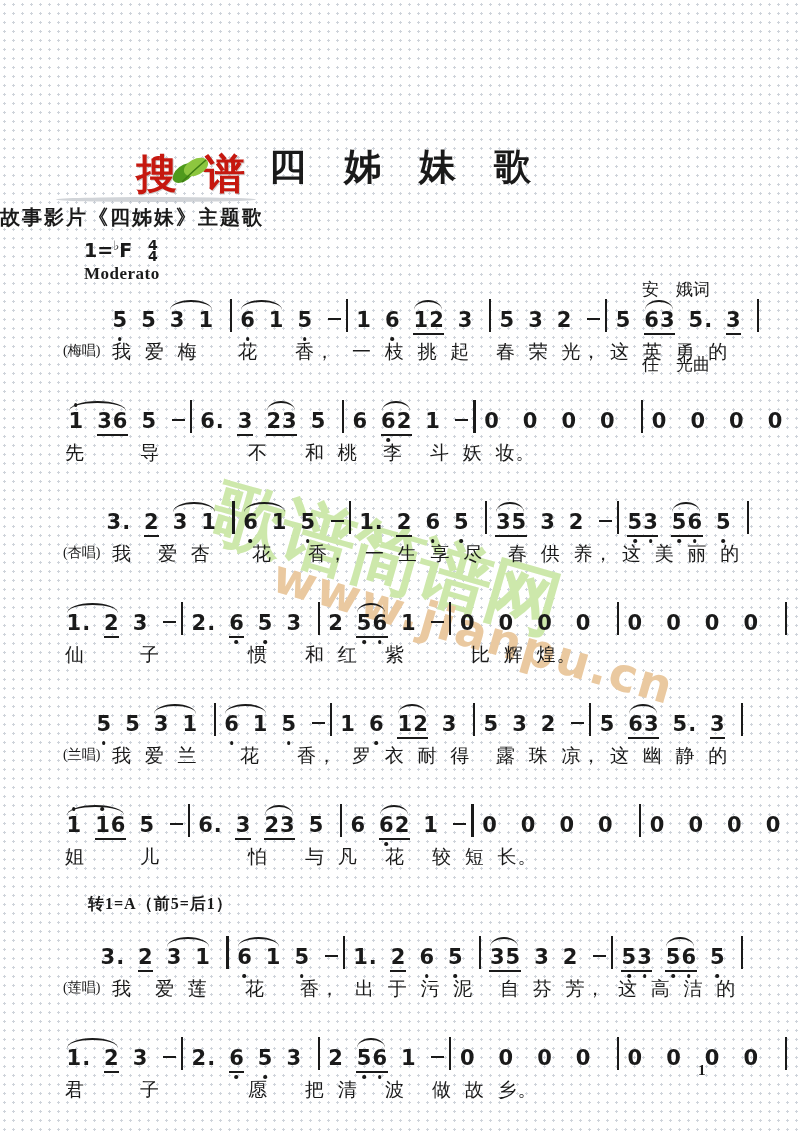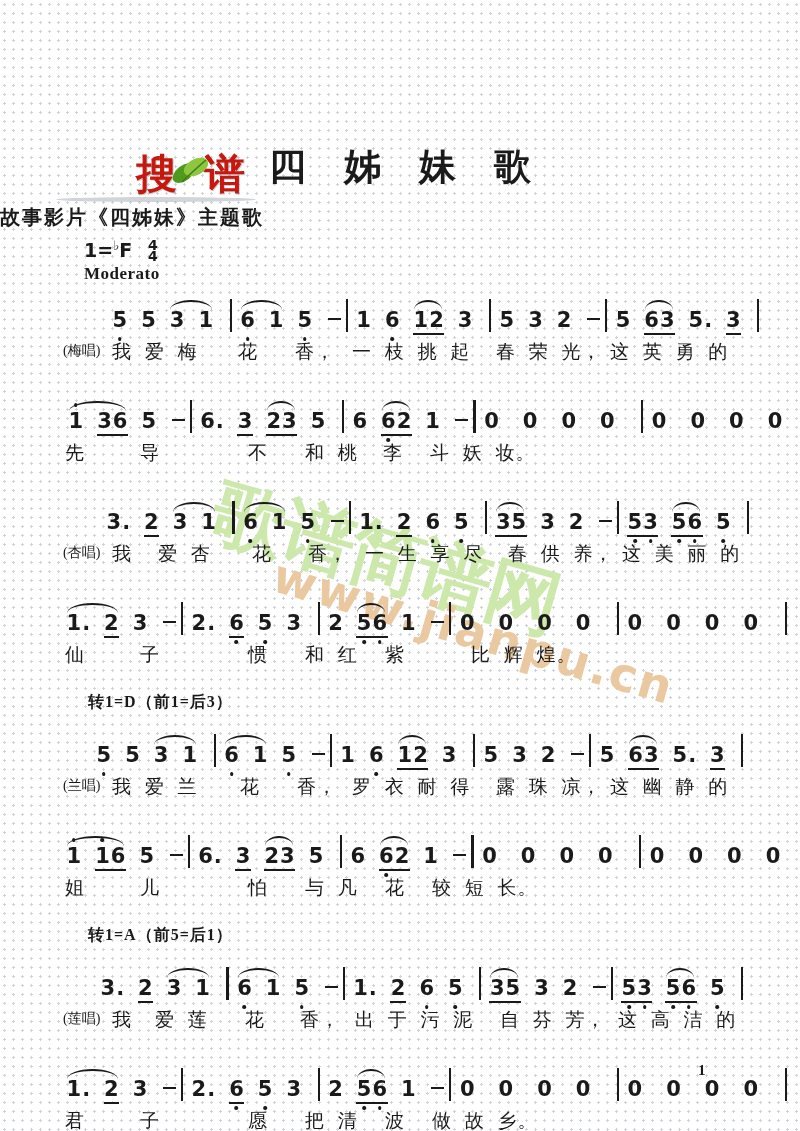--- a/index.html
+++ b/index.html
@@ -72,20 +72,24 @@
 
   <div class="keysig">
     <span>1=</span><span class="flat">♭</span><span>F</span>
     <span class="timesig">
       <div>4</div>
       <div>4</div>
     </span>
   </div>
   <div class="tempo">Moderato</div>
 
+  <div class="credits">
+    <div>安　娥词</div>
+    <div>任　光曲</div>
+  </div>
 
   <div class="wm wm-cn">歌谱简谱网</div>
   <div class="wm wm-url">www.jianpu.cn</div>
 
   <div class="score" id="score">
       <div class="system">
         <div class="notes-row" style="margin-left: 48px;"><span class="note tk"><span class="sn">5<i class="lo"></i></span></span><span class="note tk"><span class="sn">5</span></span><span class="note tk"><span class="sn">3</span></span><span class="note tk"><span class="sn">1</span></span><span class="bar tk"></span><span class="note tk"><span class="sn">6<i class="lo"></i></span></span><span class="note tk"><span class="sn">1</span></span><span class="note tk"><span class="sn">5<i class="lo"></i></span></span><span class="dash tk"></span><span class="bar tk"></span><span class="note tk"><span class="sn">1</span></span><span class="note tk"><span class="sn">6<i class="lo"></i></span></span><span class="note tk ul"><span class="sn">1</span><span class="sn">2</span></span><span class="note tk"><span class="sn">3</span></span><span class="bar tk"></span><span class="note tk"><span class="sn">5</span></span><span class="note tk"><span class="sn">3</span></span><span class="note tk"><span class="sn">2</span></span><span class="dash tk"></span><span class="bar tk"></span><span class="note tk"><span class="sn">5</span></span><span class="note tk ul"><span class="sn">6</span><span class="sn">3</span></span><span class="note tk"><span class="sn">5</span><span class="sn">.</span></span><span class="note tk ul"><span class="sn">3</span></span><span class="bar tk"></span><span class="arc" style="left: 58px; width: 42px; top: 12px;"></span><span class="arc" style="left: 129px; width: 41px; top: 12px;"></span><span class="arc" style="left: 302px; width: 28px; top: 12px;"></span><span class="arc" style="left: 533px; width: 28px; top: 12px;"></span></div>
         <div class="lyrics-row">
           <span class="lyr small" style="left: -1px;">(梅唱)</span>
           <span class="lyr" style="left: 48px;">我 爱 梅</span>
@@ -124,21 +128,20 @@
         <div class="notes-row" style="margin-left: 2px;"><span class="note tk"><span class="sn">1</span><span class="sn">.</span></span><span class="note tk ul"><span class="sn">2</span></span><span class="note tk"><span class="sn">3</span></span><span class="dash tk"></span><span class="bar tk"></span><span class="note tk"><span class="sn">2</span><span class="sn">.</span></span><span class="note tk ul"><span class="sn">6<i class="lo"></i></span></span><span class="note tk"><span class="sn">5<i class="lo"></i></span></span><span class="note tk"><span class="sn">3</span></span><span class="bar tk"></span><span class="note tk"><span class="sn">2</span></span><span class="note tk ul"><span class="sn">5<i class="lo"></i></span><span class="sn">6<i class="lo"></i></span></span><span class="note tk"><span class="sn">1</span></span><span class="dash tk"></span><span class="bar tk"></span><span class="note tk z"><span class="sn">0</span></span><span class="note tk z"><span class="sn">0</span></span><span class="note tk z"><span class="sn">0</span></span><span class="note tk z"><span class="sn">0</span></span><span class="bar tk"></span><span class="note tk z"><span class="sn">0</span></span><span class="note tk z"><span class="sn">0</span></span><span class="note tk z"><span class="sn">0</span></span><span class="note tk z"><span class="sn">0</span></span><span class="bar tk"></span><span class="arc" style="left: 1px; width: 51px; top: 12px;"></span><span class="arc" style="left: 291px; width: 28px; top: 12px;"></span></div>
         <div class="lyrics-row">
           <span class="lyr" style="left: 1px;">仙</span>
           <span class="lyr" style="left: 76px;">子</span>
           <span class="lyr" style="left: 184px;">惯</span>
           <span class="lyr" style="left: 241px;">和 红</span>
           <span class="lyr" style="left: 321px;">紫</span>
           <span class="lyr" style="left: 376px; margin-left: 31px;">比 辉 煌。</span>
         </div>
       </div>
-      <div class="annot">转1=D（前1=后3）</div>
       <div class="system">
         <div class="notes-row" style="margin-left: 32px;"><span class="note tk"><span class="sn">5<i class="lo"></i></span></span><span class="note tk"><span class="sn">5</span></span><span class="note tk"><span class="sn">3</span></span><span class="note tk"><span class="sn">1</span></span><span class="bar tk"></span><span class="note tk"><span class="sn">6<i class="lo"></i></span></span><span class="note tk"><span class="sn">1</span></span><span class="note tk"><span class="sn">5<i class="lo"></i></span></span><span class="dash tk"></span><span class="bar tk"></span><span class="note tk"><span class="sn">1</span></span><span class="note tk"><span class="sn">6<i class="lo"></i></span></span><span class="note tk ul"><span class="sn">1</span><span class="sn">2</span></span><span class="note tk"><span class="sn">3</span></span><span class="bar tk"></span><span class="note tk"><span class="sn">5</span></span><span class="note tk"><span class="sn">3</span></span><span class="note tk"><span class="sn">2</span></span><span class="dash tk"></span><span class="bar tk"></span><span class="note tk"><span class="sn">5</span></span><span class="note tk ul"><span class="sn">6</span><span class="sn">3</span></span><span class="note tk"><span class="sn">5</span><span class="sn">.</span></span><span class="note tk ul"><span class="sn">3</span></span><span class="bar tk"></span><span class="arc" style="left: 58px; width: 42px; top: 12px;"></span><span class="arc" style="left: 129px; width: 41px; top: 12px;"></span><span class="arc" style="left: 302px; width: 28px; top: 12px;"></span><span class="arc" style="left: 533px; width: 28px; top: 12px;"></span></div>
         <div class="lyrics-row">
           <span class="lyr small" style="left: -1px; text-align: right;">(兰唱)</span>
           <span class="lyr" style="left: 48px;">我 爱 兰</span>
           <span class="lyr" style="left: 176px;">花</span>
           <span class="lyr" style="left: 233px;">香，</span>
           <span class="lyr" style="left: 288px;">罗 衣 耐 得</span>
           <span class="lyr" style="left: 432px;">露 珠 凉，</span>
           <span class="lyr" style="left: 546px;">这 幽 静 的</span>

